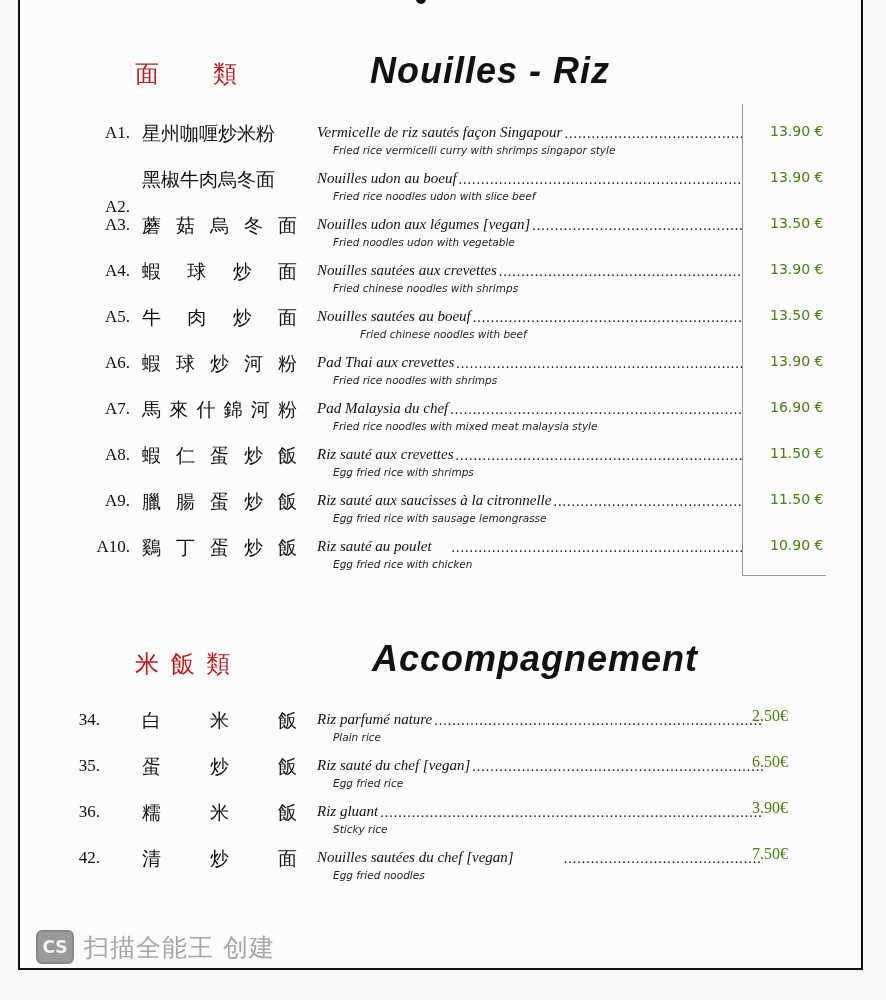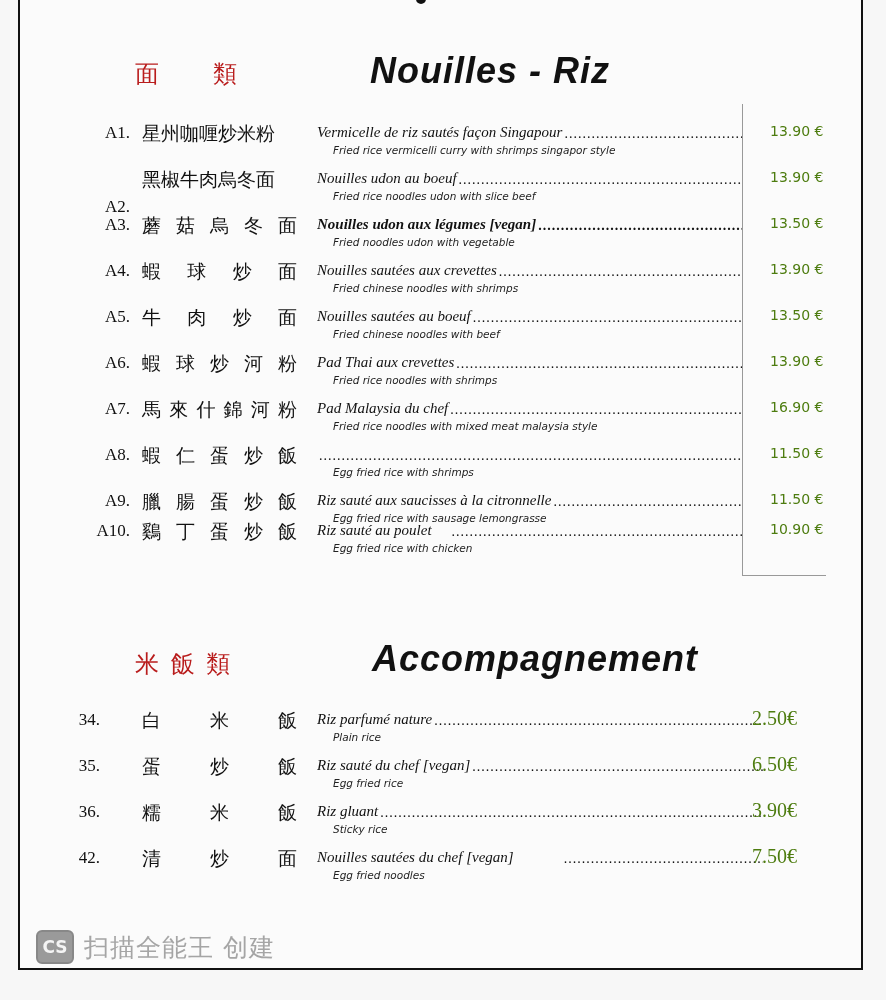--- a/index.html
+++ b/index.html
@@ -49,21 +49,21 @@
   }
   .dots::after { content:"................................................................................................................................................"; }
   .en {
     position:absolute; left:313px; font-family:"DejaVu Sans", sans-serif; font-style:italic;
     font-size:10.5px; color:#222; white-space:nowrap;
   }
   .price {
     position:absolute; font-family:"DejaVu Sans", sans-serif; font-size:14px; color:#4d7c0f;
     white-space:nowrap;
   }
-  .price-serif { font-family:"Liberation Serif", serif; font-size:20px; }
+  .price-serif { font-family:"Liberation Serif", serif; font-size:16px; }
   .price-box {
     position:absolute; left:740px; top:106px; width:84px; height:472px;
     border-left:1px solid #999; border-bottom:1px solid #999; box-sizing:border-box;
   }
   .watermark {
     position:absolute; left:36px; top:930px; display:flex; align-items:center; gap:10px;
   }
   .cs-logo {
     width:38px; height:34px; border-radius:6px; background:#9a9a9a; color:#f4f4f4;
     font-family:"DejaVu Sans", sans-serif; font-weight:bold; font-size:17px;
@@ -113,21 +113,21 @@
       </div>
       <div class="item" style="top: 217px;">
         <span class="code" style="left: 52px; top: 0px;">A3.</span>
         <span class="cn" style="top: -2px;">
           <span>蘑</span>
           <span>菇</span>
           <span>烏</span>
           <span>冬</span>
           <span>面</span>
         </span>
-        <div class="fr-line" style="top: -4px; width: 425px; font-weight: bold;">
+        <div class="fr-line" style="top: -4px; width: 425px;">
           <span class="fr-name">Nouilles udon aux légumes [vegan]</span>
           <span class="dots"></span>
         </div>
         <span class="en" style="top: 21px;">Fried noodles udon with vegetable</span>
         <span class="price" style="left: 750px; top: 0px;">13.50 €</span>
       </div>
       <div class="item" style="top: 263px;">
         <span class="code" style="left: 52px; top: 0px;">A4.</span>
         <span class="cn" style="top: -2px;">
           <span>蝦</span>
@@ -147,21 +147,21 @@
         <span class="cn" style="top: -2px;">
           <span>牛</span>
           <span>肉</span>
           <span>炒</span>
           <span>面</span>
         </span>
         <div class="fr-line" style="top: -4px; width: 425px;">
           <span class="fr-name">Nouilles sautées au boeuf</span>
           <span class="dots"></span>
         </div>
-        <span class="en" style="top: 21px;">Fried chinese noodles with beef</span>
+        <span class="en" style="top: 21px; margin-left: 27px;">Fried chinese noodles with beef</span>
         <span class="price" style="left: 750px; top: 0px;">13.50 €</span>
       </div>
       <div class="item" style="top: 355px;">
         <span class="code" style="left: 52px; top: 0px;">A6.</span>
         <span class="cn" style="top: -2px;">
           <span>蝦</span>
           <span>球</span>
           <span>炒</span>
           <span>河</span>
           <span>粉</span>
@@ -193,20 +193,21 @@
       <div class="item" style="top: 447px;">
         <span class="code" style="left: 52px; top: 0px;">A8.</span>
         <span class="cn" style="top: -2px;">
           <span>蝦</span>
           <span>仁</span>
           <span>蛋</span>
           <span>炒</span>
           <span>飯</span>
         </span>
         <div class="fr-line" style="top: -4px; width: 425px;">
+          <span class="fr-name">Riz sauté aux crevettes</span>
           <span class="dots"></span>
         </div>
         <span class="en" style="top: 21px;">Egg fried rice with shrimps</span>
         <span class="price" style="left: 750px; top: 0px;">11.50 €</span>
       </div>
       <div class="item" style="top: 493px;">
         <span class="code" style="left: 52px; top: 0px;">A9.</span>
         <span class="cn" style="top: -2px;">
           <span>臘</span>
           <span>腸</span>
@@ -214,21 +215,21 @@
           <span>炒</span>
           <span>飯</span>
         </span>
         <div class="fr-line" style="top: -4px; width: 425px;">
           <span class="fr-name">Riz sauté aux saucisses à la citronnelle</span>
           <span class="dots"></span>
         </div>
         <span class="en" style="top: 21px;">Egg fried rice with sausage lemongrasse</span>
         <span class="price" style="left: 750px; top: 0px;">11.50 €</span>
       </div>
-      <div class="item" style="top: 523px;">
+      <div class="item" style="top: 539px;">
         <span class="code" style="left: 52px; top: 0px;">A10.</span>
         <span class="cn" style="top: -2px;">
           <span>鷄</span>
           <span>丁</span>
           <span>蛋</span>
           <span>炒</span>
           <span>飯</span>
         </span>
         <div class="fr-line" style="top: -4px; width: 425px; gap: 18px;">
           <span class="fr-name">Riz sauté au poulet</span>

